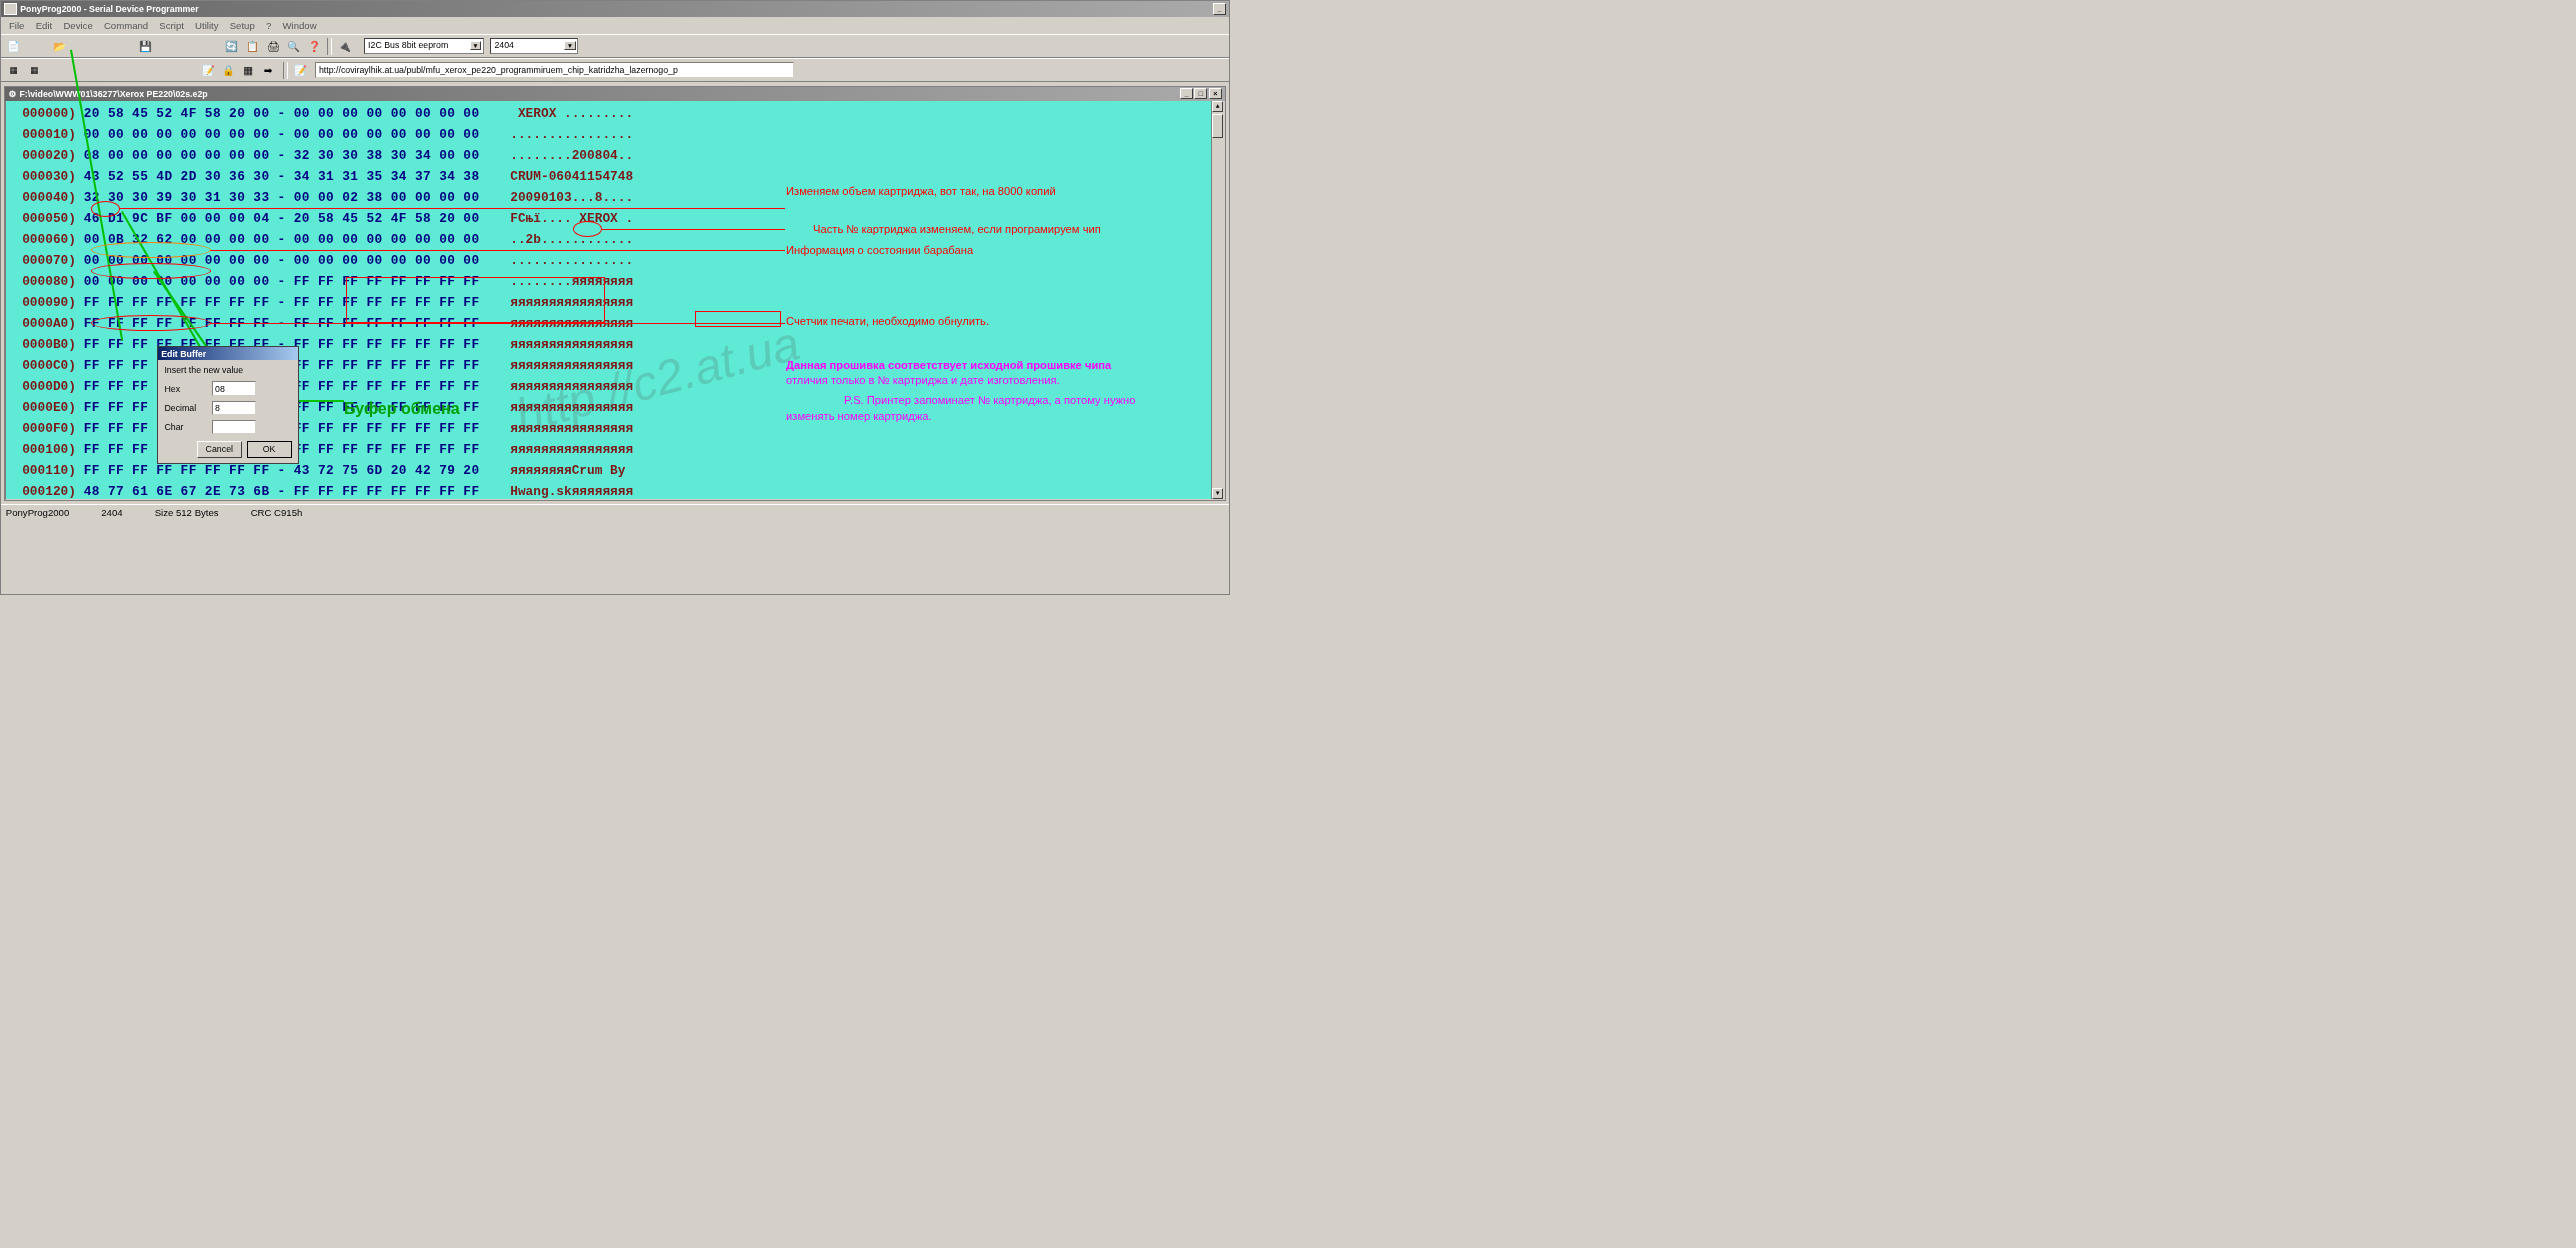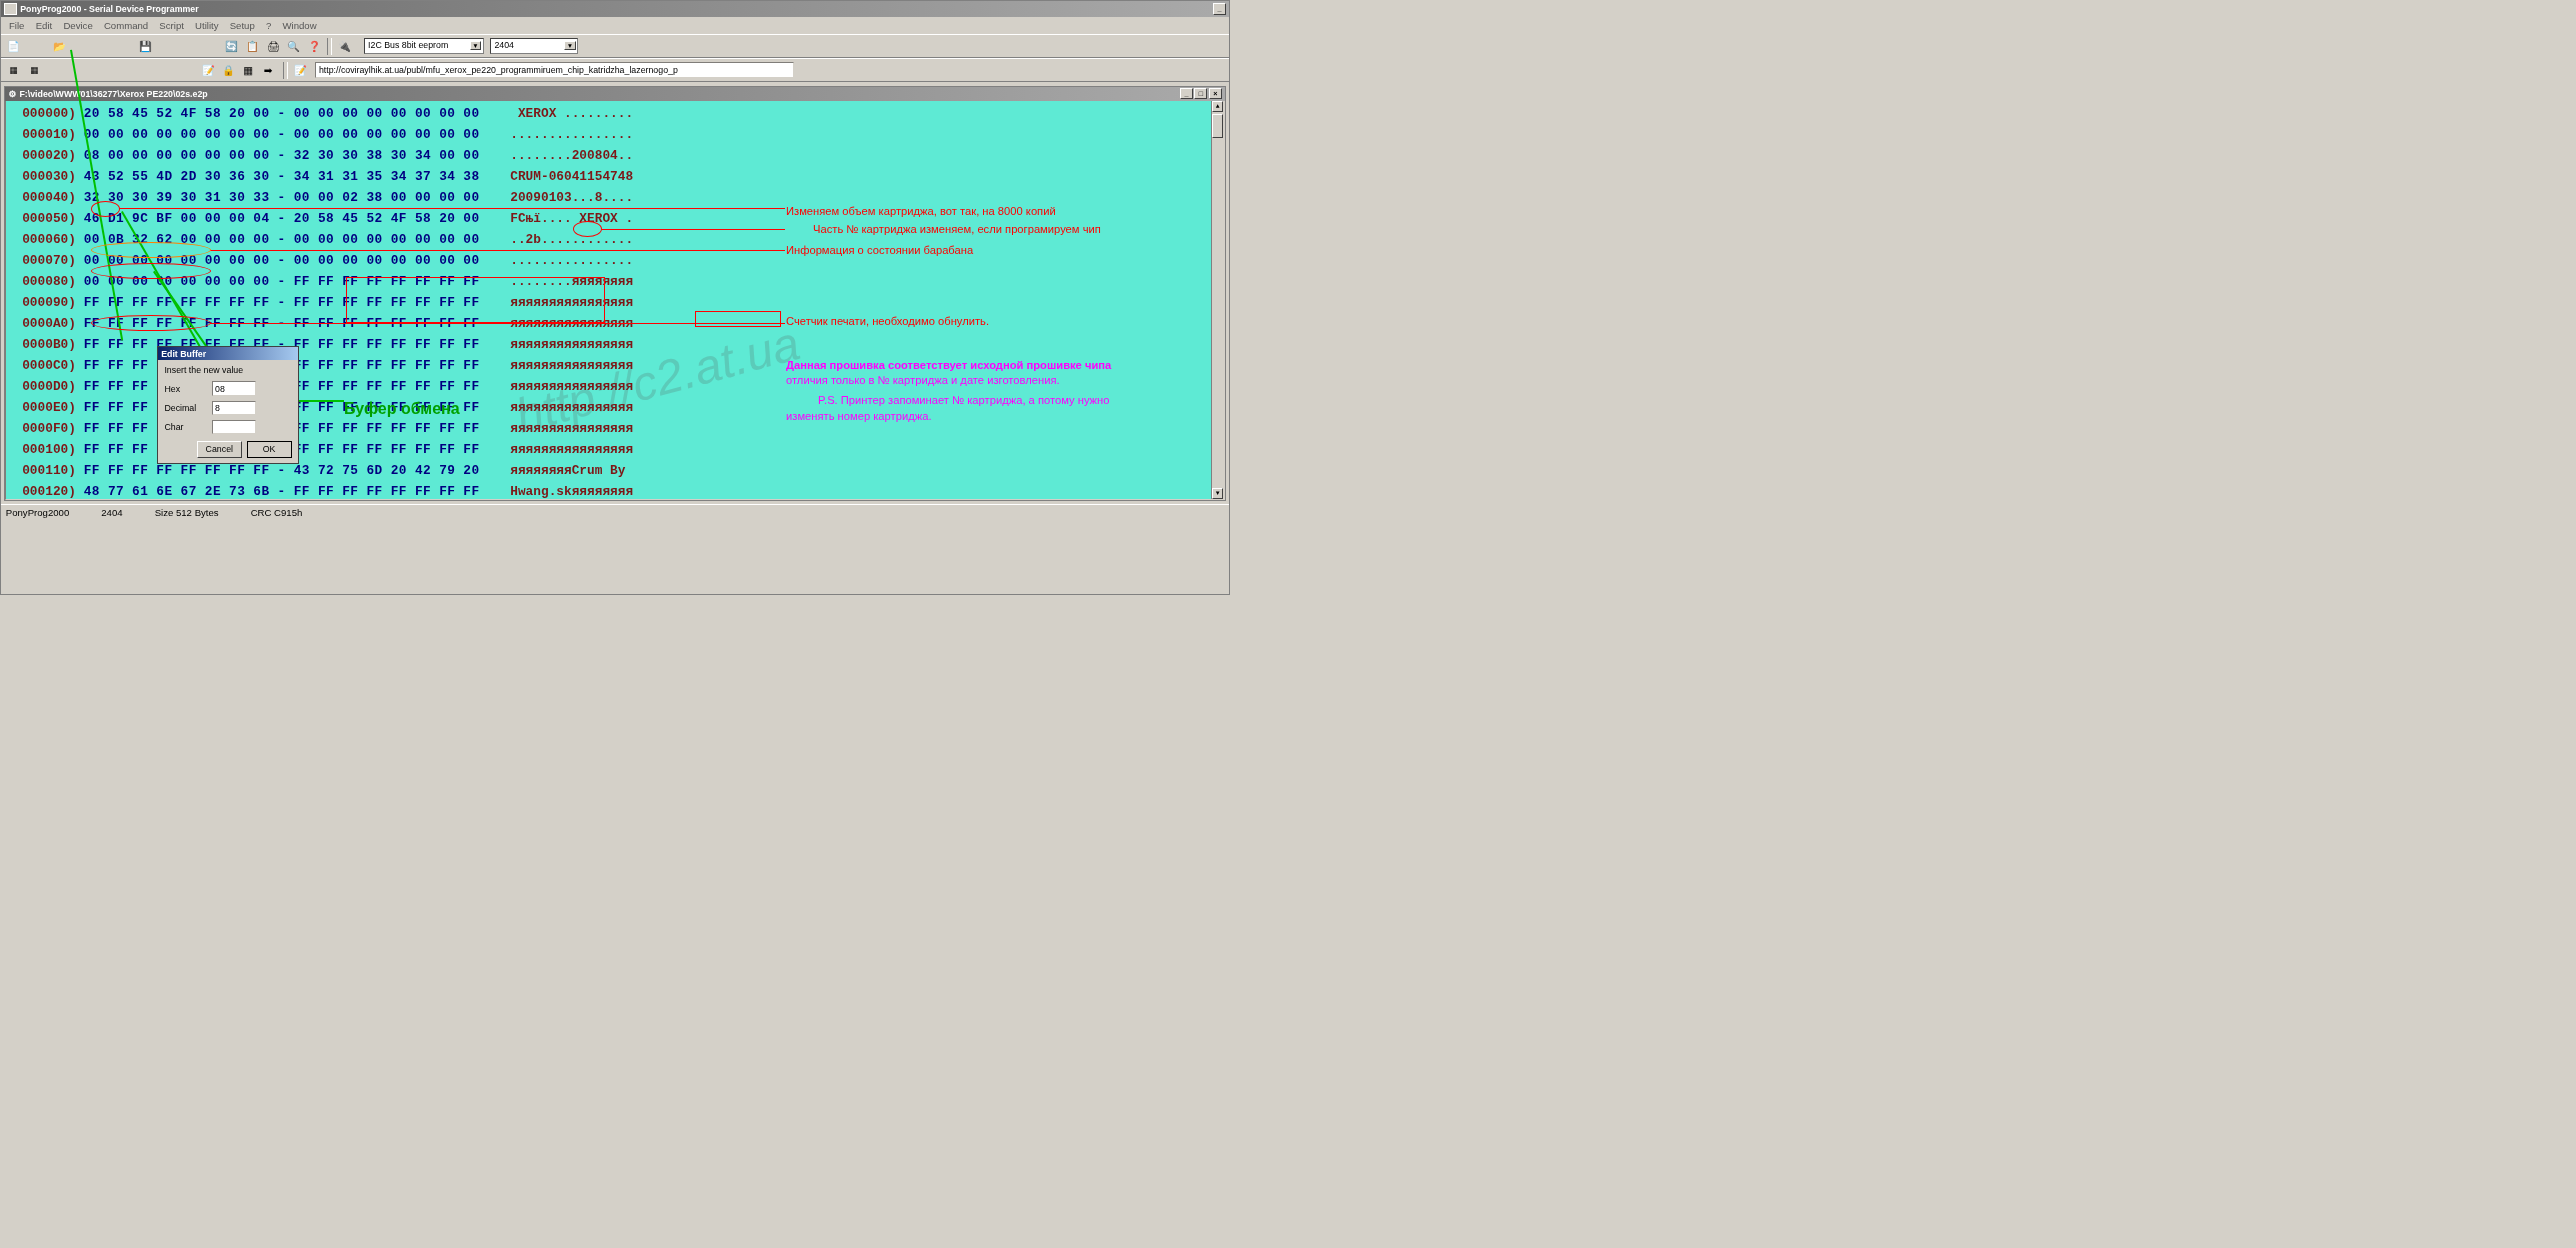--- a/index.html
+++ b/index.html
@@ -231,27 +231,27 @@
   <div class="circle" style="left:90px; top:314px; width:120px; height:16px;"></div>
 
   <div class="rect-red" style="left:345px; top:276px; width:259px; height:46px;"></div>
   <div class="rect-red" style="left:694px; top:310px; width:86px; height:16px;"></div>
 
   <div class="red-line" style="left:118px; top:207px; width:666px;"></div>
   <div class="red-line" style="left:600px; top:228px; width:184px;"></div>
   <div class="red-line" style="left:209px; top:249px; width:575px;"></div>
   <div class="red-line" style="left:209px; top:322px; width:575px;"></div>
 
-  <div class="anno red" style="left:785px; top:204px;">Изменяем объем картриджа, вот так, на 8000 копий</div>
+  <div class="anno red" style="left:785px; top:184px;">Изменяем объем картриджа, вот так, на 8000 копий</div>
   <div class="anno red" style="left:785px; top:222px;margin-left:27px;">Часть № картриджа изменяем, если програмируем чип</div>
   <div class="anno red" style="left:785px; top:243px;">Информация о состоянии барабана</div>
   <div class="anno red" style="left:785px; top:314px;">Счетчик печати, необходимо обнулить.</div>
   <div class="anno magenta" style="left:785px; top:358px;font-weight:bold;">Данная прошивка соответствует исходной прошивке чипа</div>
   <div class="anno magenta" style="left:785px; top:373px;">отличия  только в  № картриджа и дате изготовления.</div>
-  <div class="anno magenta" style="left:785px; top:393px;padding-left:32px;">P.S. Принтер запоминает № картриджа, а потому нужно</div>
+  <div class="anno magenta" style="left:811px; top:393px;padding-left:32px;">P.S. Принтер запоминает № картриджа, а потому нужно</div>
   <div class="anno magenta" style="left:785px; top:409px;">изменять номер картриджа.</div>
   <div class="anno green" style="left:343px; top:399px;">Буфер обмена</div>
 
   <div class="green-line" style="left:69px; top:49px; width:1.6px; height:295px; transform:rotate(-10deg);"></div>
   <div class="green-line" style="left:120px; top:211px; width:1.6px; height:215px; transform:rotate(-30deg);"></div>
   <div class="green-line" style="left:152px; top:271px; width:1.6px; height:144px; transform:rotate(-35deg);"></div>
   <div class="green-line" style="left:247px; top:399px; width:96px; height:1.6px;"></div>
 
   <div class="watermark" style="left:511px; top:351px;">http://c2.at.ua</div>
 </div>

